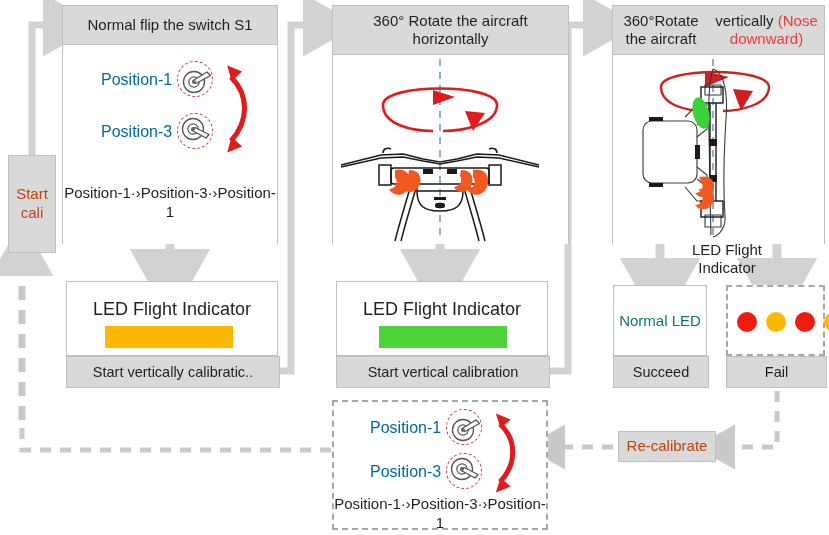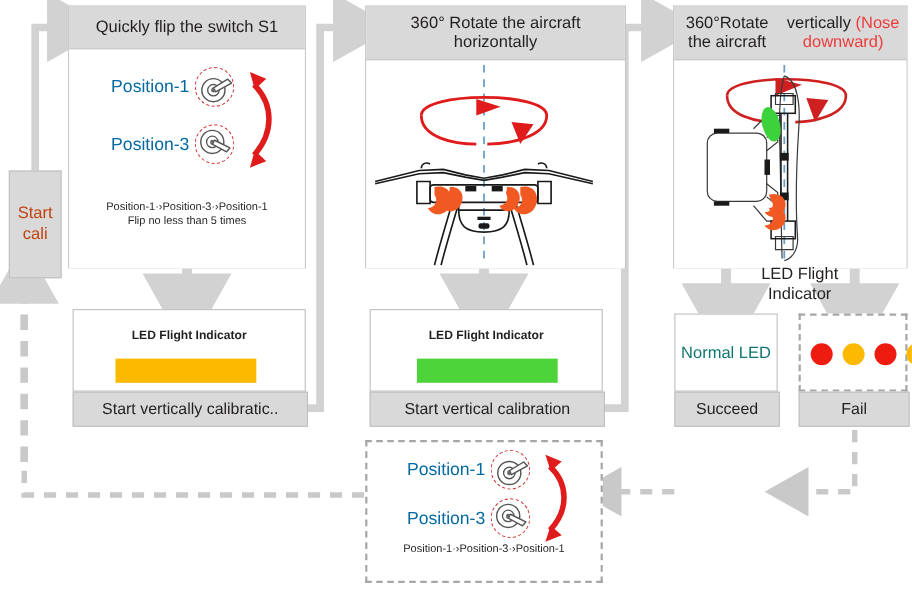--- a/index.html
+++ b/index.html
@@ -42,27 +42,27 @@
   
   .flip-row{position:absolute;display:flex;align-items:center;}
   .pos-label{font-size:16px;color:#0369a1;white-space:nowrap;}
   .sw-wrap{position:relative;width:40px;height:40px;margin-left:4px;}
   .sw-ring{
     position:absolute;left:1px;top:1px;width:36px;height:36px;
     border:1.6px dashed #d23b3b;border-radius:50%;box-sizing:border-box;
   }
   .caption{
     position:absolute;width:100%;text-align:center;
-    font-size:10px;line-height:1.28;color:#231f20;
+    font-size:15px;line-height:1.28;color:#231f20;
   }
 
   
   .led-title{
     position:absolute;width:100%;text-align:center;
-    font-size:11px;color:#231f20;font-weight:bold;
+    font-size:18px;color:#231f20;
   }
   .led-bar{position:absolute;height:22px;}
 
   
   .dots{position:absolute;display:flex;gap:9px;align-items:center;}
   .dot{width:20px;height:20px;border-radius:50%;}
 
   .center-text{
     display:flex;align-items:center;justify-content:center;
     text-align:center;font-size:15px;color:#0f766e;height:100%;
@@ -109,21 +109,21 @@
     <path d="M22,420 L22,258" fill="none" stroke="#c9c9c9" stroke-width="7" stroke-dasharray="14 10" marker-end="url(#ah)"></path>
   </svg>
 
   <div class="node grey-box" style="left:8px;top:155px;width:48px;height:98px;">
     <span style="white-space:pre-line;">Start
 cali</span>
   </div>
 
   <div class="node card" style="left:62px;top:5px;width:216px;height:239px;">
     <div class="card-head" style="height:38px;">
-      <span>Quickly flip the switch S1</span>
+      <span>Normal flip the switch S1</span>
     </div>
     <div class="card-body" style="height:199px;">
 
       <div class="flip-row" style="left:38px;top:15px;">
         <span class="pos-label">Position-1</span>
         <span class="sw-wrap">
           <span class="sw-ring"></span>
           <svg width="40" height="40" viewBox="0 0 40 40">
             <circle cx="18" cy="22" r="10.5" fill="#fff" stroke="#555" stroke-width="1.3"></circle>
             <circle cx="18" cy="22" r="5.2" fill="#fff" stroke="#555" stroke-width="1.2"></circle>
@@ -147,21 +147,20 @@
       </div>
 
       <svg style="position:absolute;left:152px;top:14px;" width="46" height="100" viewBox="0 0 46 100">
         <path d="M16,18 C34,36 34,62 16,82" fill="none" stroke="#e01b1b" stroke-width="5"></path>
         <path d="M19,22 L9,9 L25,9 Z" fill="#e01b1b" transform="rotate(22 17,16)"></path>
         <path d="M19,78 L9,91 L25,91 Z" fill="#e01b1b" transform="rotate(-22 17,84)"></path>
       </svg>
 
       <div class="caption" style="top:138px;">
         <div>Position-1·›Position-3·›Position-1</div>
-        <div>Flip no less than 5 times</div>
       </div>
     </div>
   </div>
 
   <div class="node card" style="left:332px;top:5px;width:237px;height:239px;">
     <div class="card-head" style="height:48px;flex-direction:column;">
       <span>360° Rotate the aircraft</span>
       <span>horizontally</span>
     </div>
     <div class="card-body" style="height:189px;">
@@ -301,20 +300,23 @@
         <span class="dot" style="background:#fcb900;"></span>
         <span class="dot" style="background:#ee1b11;"></span>
         <span class="dot" style="background:#fcb900;"></span>
       </div>
     </div>
     <div class="card-foot" style="position:absolute;left:0;top:71px;width:99px;height:30px;text-align:right;">
       <span>Fail</span>
     </div>
   </div>
 
+  <div class="node grey-box" style="left:618px;top:431px;width:98px;height:31px;">
+    <span>Re-calibrate</span>
+  </div>
 
   <div class="node dash-box" style="left:332px;top:400px;width:216px;height:130px;">
     <div class="flip-row" style="left:36px;top:6px;">
       <span class="pos-label">Position-1</span>
       <span class="sw-wrap">
         <span class="sw-ring"></span>
         <svg width="40" height="40" viewBox="0 0 40 40">
           <circle cx="18" cy="22" r="10.5" fill="#fff" stroke="#555" stroke-width="1.3"></circle>
           <circle cx="18" cy="22" r="5.2" fill="#fff" stroke="#555" stroke-width="1.2"></circle>
           <path d="M17,20.5 L31,12 L34.5,15.5 L20,23.5 Z" fill="#fff" stroke="#555" stroke-width="1.3" stroke-linejoin="round"></path>

